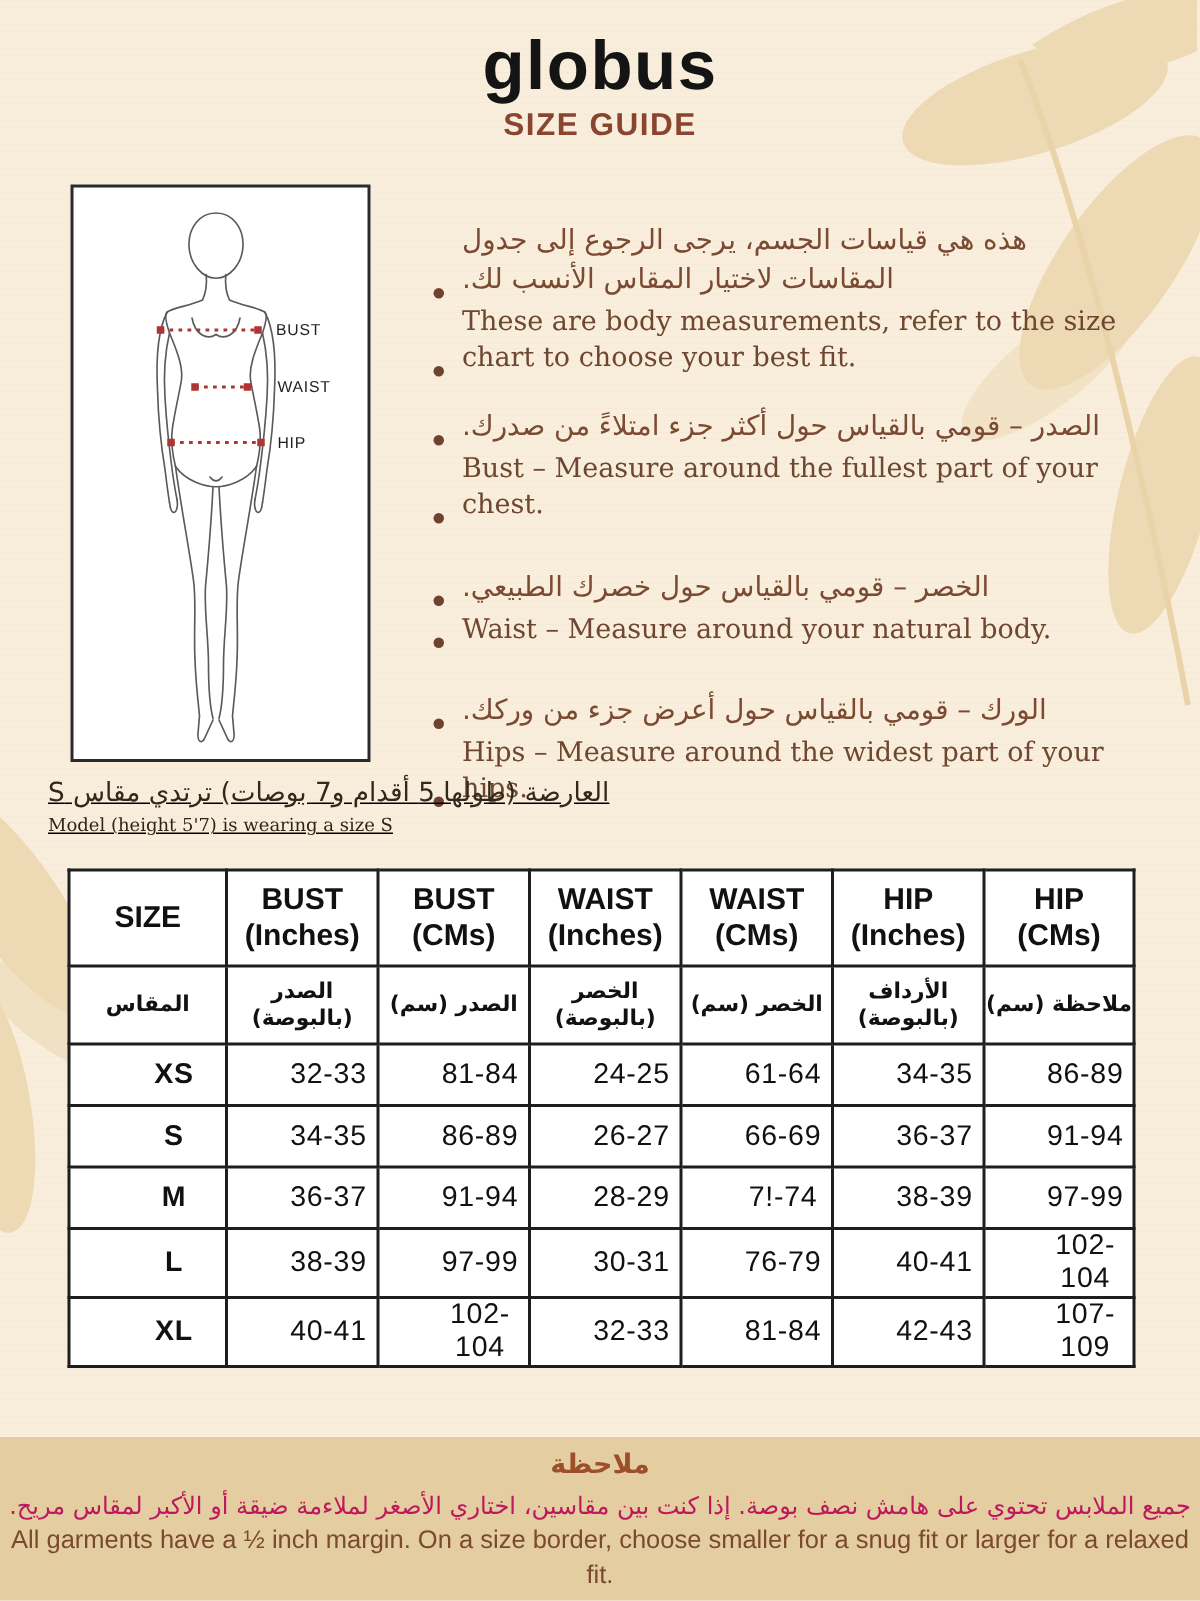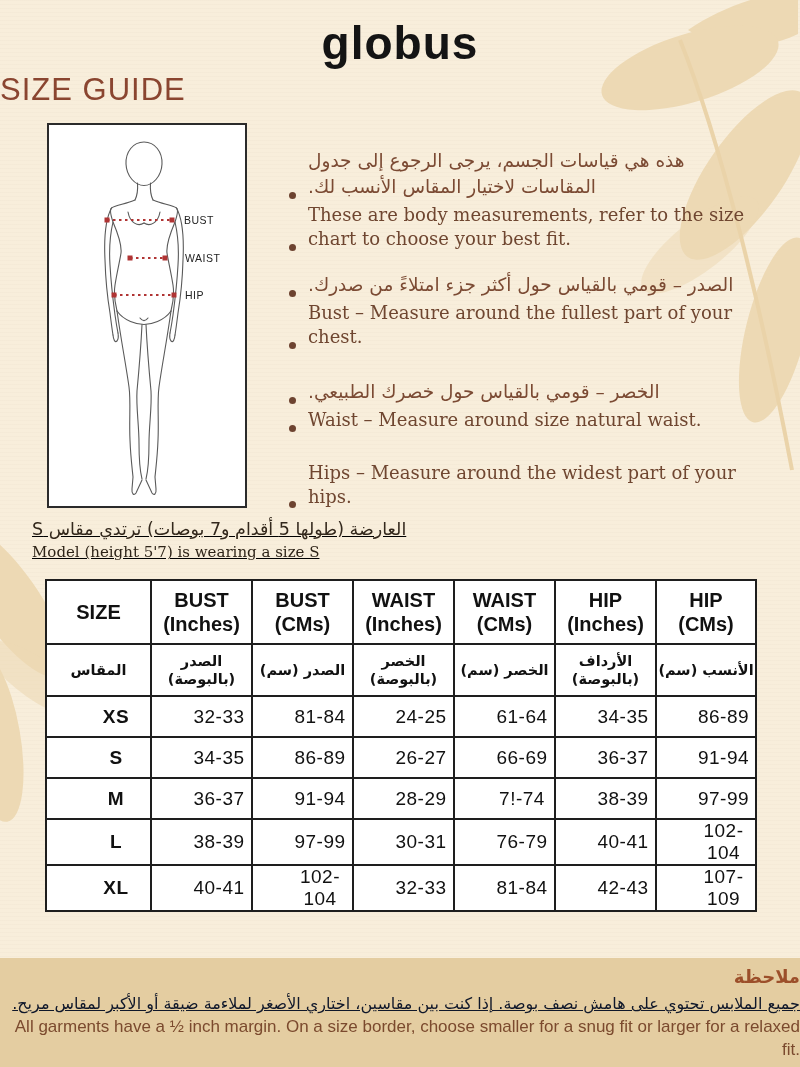--- a/index.html
+++ b/index.html
@@ -8,22 +8,22 @@
     position:relative;width:800px;height:1067px;margin:0 auto;
     background:#f8eedb;
     background-image:repeating-linear-gradient(180deg, rgba(120,90,60,0.025) 0 1px, rgba(255,255,255,0) 1px 4px);
     overflow:hidden;
   }
   .deco{position:absolute;z-index:0;pointer-events:none;}
 
   
   .brand{position:absolute;top:16px;left:0;right:0;text-align:center;
     font-size:46px;font-weight:600;letter-spacing:1px;color:#141414;z-index:2;}
-  .title{position:absolute;top:72px;left:0;right:0;
-    font-size:31px;font-weight:400;letter-spacing:1px;color:#8a4530;z-index:2;}
+  .title{position:absolute;top:72px;left:0;right:0;text-align:center;
+    font-size:21px;font-weight:700;letter-spacing:1px;color:#8a4530;z-index:2;}
 
   
   .figure-panel{position:absolute;left:47px;top:123px;width:200px;height:385px;
     background:#ffffff;border:2px solid #2b2b2b;z-index:2;box-sizing:border-box;}
   .figure-panel svg{display:block;width:100%;height:100%;}
 
   
   .instructions{position:absolute;left:287px;top:148px;width:476px;z-index:2;}
   .bullet-row{display:flex;align-items:flex-end;}
   .bullet-dot{flex:0 0 auto;width:7px;height:7px;border-radius:50%;
@@ -36,44 +36,44 @@
   .instr-group{margin-bottom:30px;}
   .instr-group .bullet-row + .bullet-row{margin-top:4px;}
   .instr-group:nth-child(1){margin-bottom:21px;}
   .instr-group:nth-child(3){margin-bottom:29px;}
 
   
   .model-note{position:absolute;left:32px;top:516px;width:460px;z-index:2;text-decoration:underline;}
   .model-ar{direction:rtl;text-align:left;font-family:"DejaVu Sans",sans-serif;
     font-size:17.5px;color:#33281c;line-height:1.5;}
   .model-en{font-family:"DejaVu Serif","Liberation Serif",serif;
-    font-size:15px;color:#2e2418;line-height:1.4;}
+    font-size:12px;color:#2e2418;line-height:1.4;}
 
   
   .size-table{position:absolute;left:45px;top:579px;z-index:2;
     border-collapse:collapse;width:710px;table-layout:fixed;}
   .size-table td{border:2px solid #1e1e1e;background:#ffffff;text-align:center;
     vertical-align:middle;padding:0;color:#111;}
   tr.en-head td{height:62px;font-weight:700;font-size:20px;line-height:1.2;
     font-family:"Liberation Sans",sans-serif;}
   tr.ar-head td{height:50px;font-weight:700;font-size:14.5px;line-height:1.25;
     font-family:"DejaVu Sans",sans-serif;direction:rtl;}
   tr.data-row td{height:39px;font-size:19px;letter-spacing:0.5px;
     font-family:"Liberation Sans",sans-serif;padding-left:35px;}
   tr.data-row td.size-cell{font-weight:700;font-size:19px;}
 
   
   .note-bar{position:absolute;left:0;right:0;top:958px;height:109px;
-    background:#e4cda1;z-index:3;text-align:right;box-sizing:border-box;padding-top:7px;}
+    background:#e4cda1;z-index:3;text-align:center;box-sizing:border-box;padding-top:7px;}
   .note-head-ar{direction:rtl;font-family:"DejaVu Sans",sans-serif;font-weight:700;
     font-size:18px;color:#9c4f2a;line-height:1.35;}
   .note-head-en{font-family:"Liberation Sans",sans-serif;font-weight:700;
     font-size:21px;color:#9c4f2a;line-height:1.3;}
   .note-body-ar{direction:rtl;font-family:"DejaVu Sans",sans-serif;
-    font-size:16px;color:#0f172a;line-height:1.5;margin-top:3px;text-decoration:underline;}
+    font-size:16px;color:#be185d;line-height:1.5;margin-top:3px;}
   .note-body-en{font-family:"Liberation Sans",sans-serif;
     font-size:17px;color:#7b4a2e;line-height:1.35;}
 </style>
 </head>
 <body>
 
 <div id="page">
 
   <svg class="deco" style="top:0;right:0;" width="270" height="520" viewBox="0 0 270 520">
     <g fill="#edd9b4">
@@ -172,24 +172,28 @@
           <div class="b-text b-en">Bust – Measure around the fullest part of your chest.</div>
         </div>
       </div>
       <div class="instr-group">
         <div class="bullet-row">
           <span class="bullet-dot"></span>
           <div class="b-text b-ar">الخصر – قومي بالقياس حول خصرك الطبيعي.</div>
         </div>
         <div class="bullet-row">
           <span class="bullet-dot"></span>
-          <div class="b-text b-en">Waist – Measure around size natural waist.</div>
-        </div>
-      </div>
-      <div class="instr-group">
+          <div class="b-text b-en">Waist – Measure around your natural body.</div>
+        </div>
+      </div>
+      <div class="instr-group">
+        <div class="bullet-row">
+          <span class="bullet-dot"></span>
+          <div class="b-text b-ar">الورك – قومي بالقياس حول أعرض جزء من وركك.</div>
+        </div>
         <div class="bullet-row">
           <span class="bullet-dot"></span>
           <div class="b-text b-en">Hips – Measure around the widest part of your hips.</div>
         </div>
       </div>
     </div>
 
   <div class="model-note">
     <div class="model-ar">العارضة (طولها 5 أقدام و7 بوصات) ترتدي مقاس S</div>
     <div class="model-en">Model (height 5'7) is wearing a size S</div>
@@ -215,21 +219,21 @@
           <td>HIP<br>(Inches)</td>
           <td>HIP<br>(CMs)</td>
         </tr>
         <tr class="ar-head">
           <td>المقاس</td>
           <td>الصدر<br>(بالبوصة)</td>
           <td>الصدر (سم)</td>
           <td>الخصر<br>(بالبوصة)</td>
           <td>الخصر (سم)</td>
           <td>الأرداف<br>(بالبوصة)</td>
-          <td>الأنسب (سم)</td>
+          <td>ملاحظة (سم)</td>
         </tr>
         <tr class="data-row">
           <td class="size-cell">XS</td>
           <td>32-33</td>
           <td>81-84</td>
           <td>24-25</td>
           <td>61-64</td>
           <td>34-35</td>
           <td>86-89</td>
         </tr>

